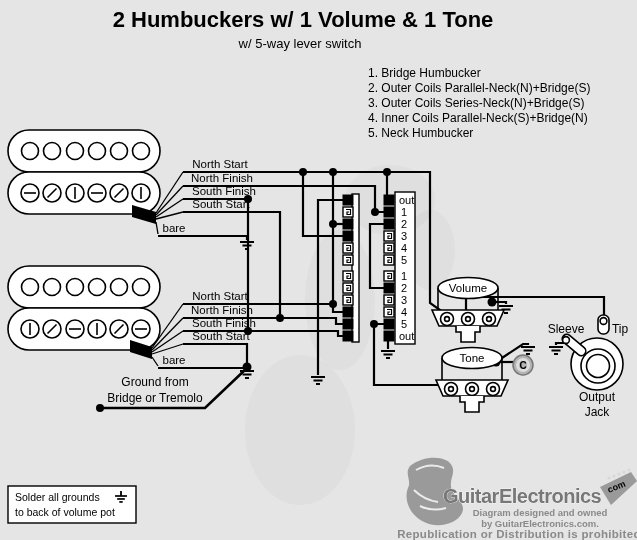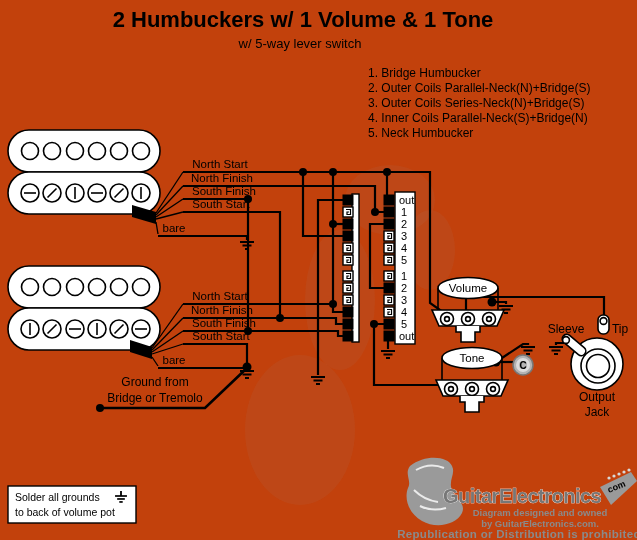--- a/index.html
+++ b/index.html
@@ -1,16 +1,16 @@
 <!DOCTYPE html>
 <html><head>
 <meta charset="utf-8">
 <style>
   html,body{margin:0;padding:0;background:#ffffff;}
-  .canvas{position:relative;width:637px;height:540px;background:#c2410c;overflow:hidden;
+  .canvas{position:relative;width:637px;height:540px;background:#e5e5e5;overflow:hidden;
           font-family:"Liberation Sans", sans-serif;text-align:center;}
   svg text{font-family:"Liberation Sans", sans-serif;fill:#000;}
   .title{font-size:22px;font-weight:bold;}
   .subtitle{font-size:13px;}
   .list{font-size:12px;}
   .wirelabel{font-size:11.5px;}
   .striplabel{font-size:11px;}
   .potlabel{font-size:11.5px;}
   .jacklabel{font-size:12px;}
   .notetext{font-size:10.5px;}

